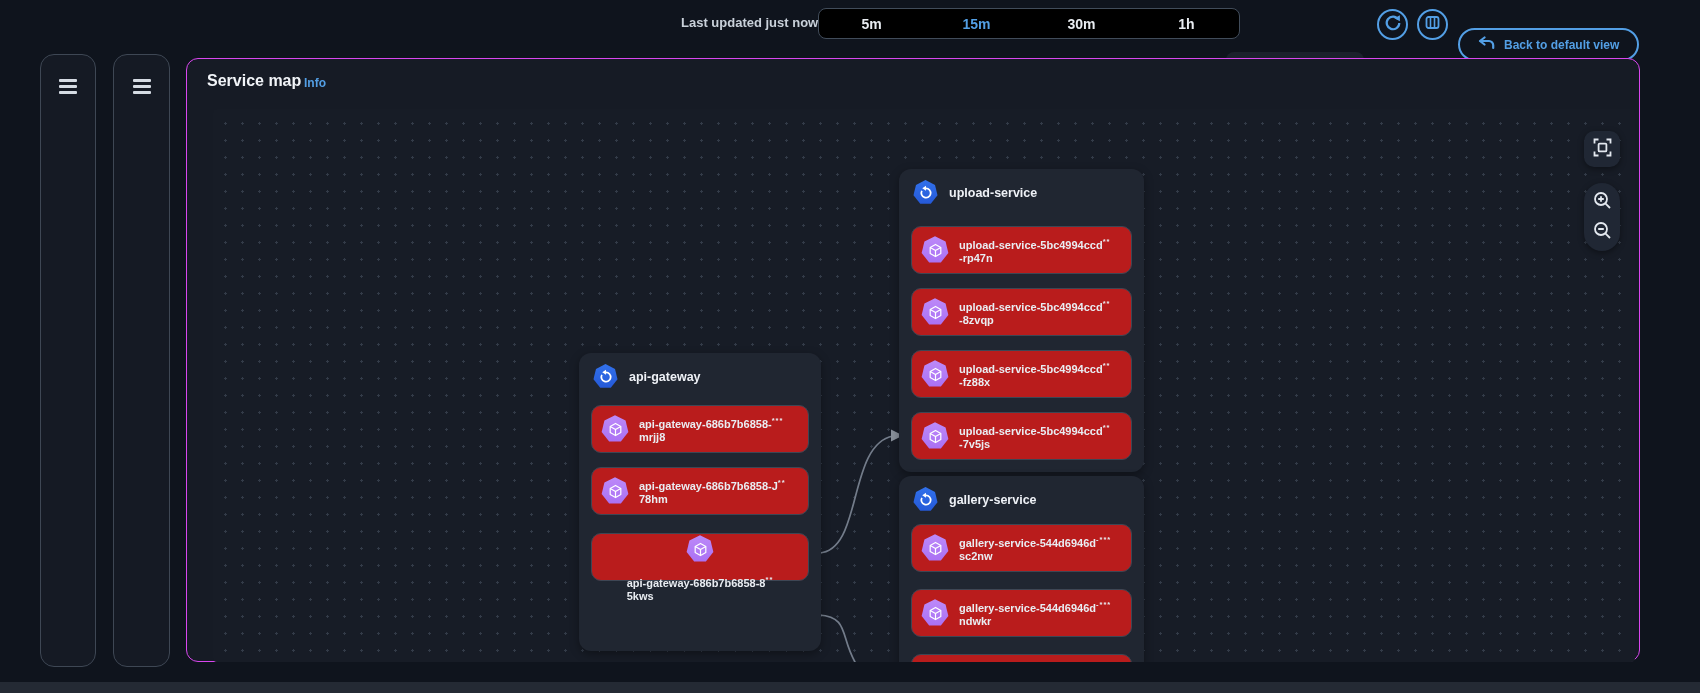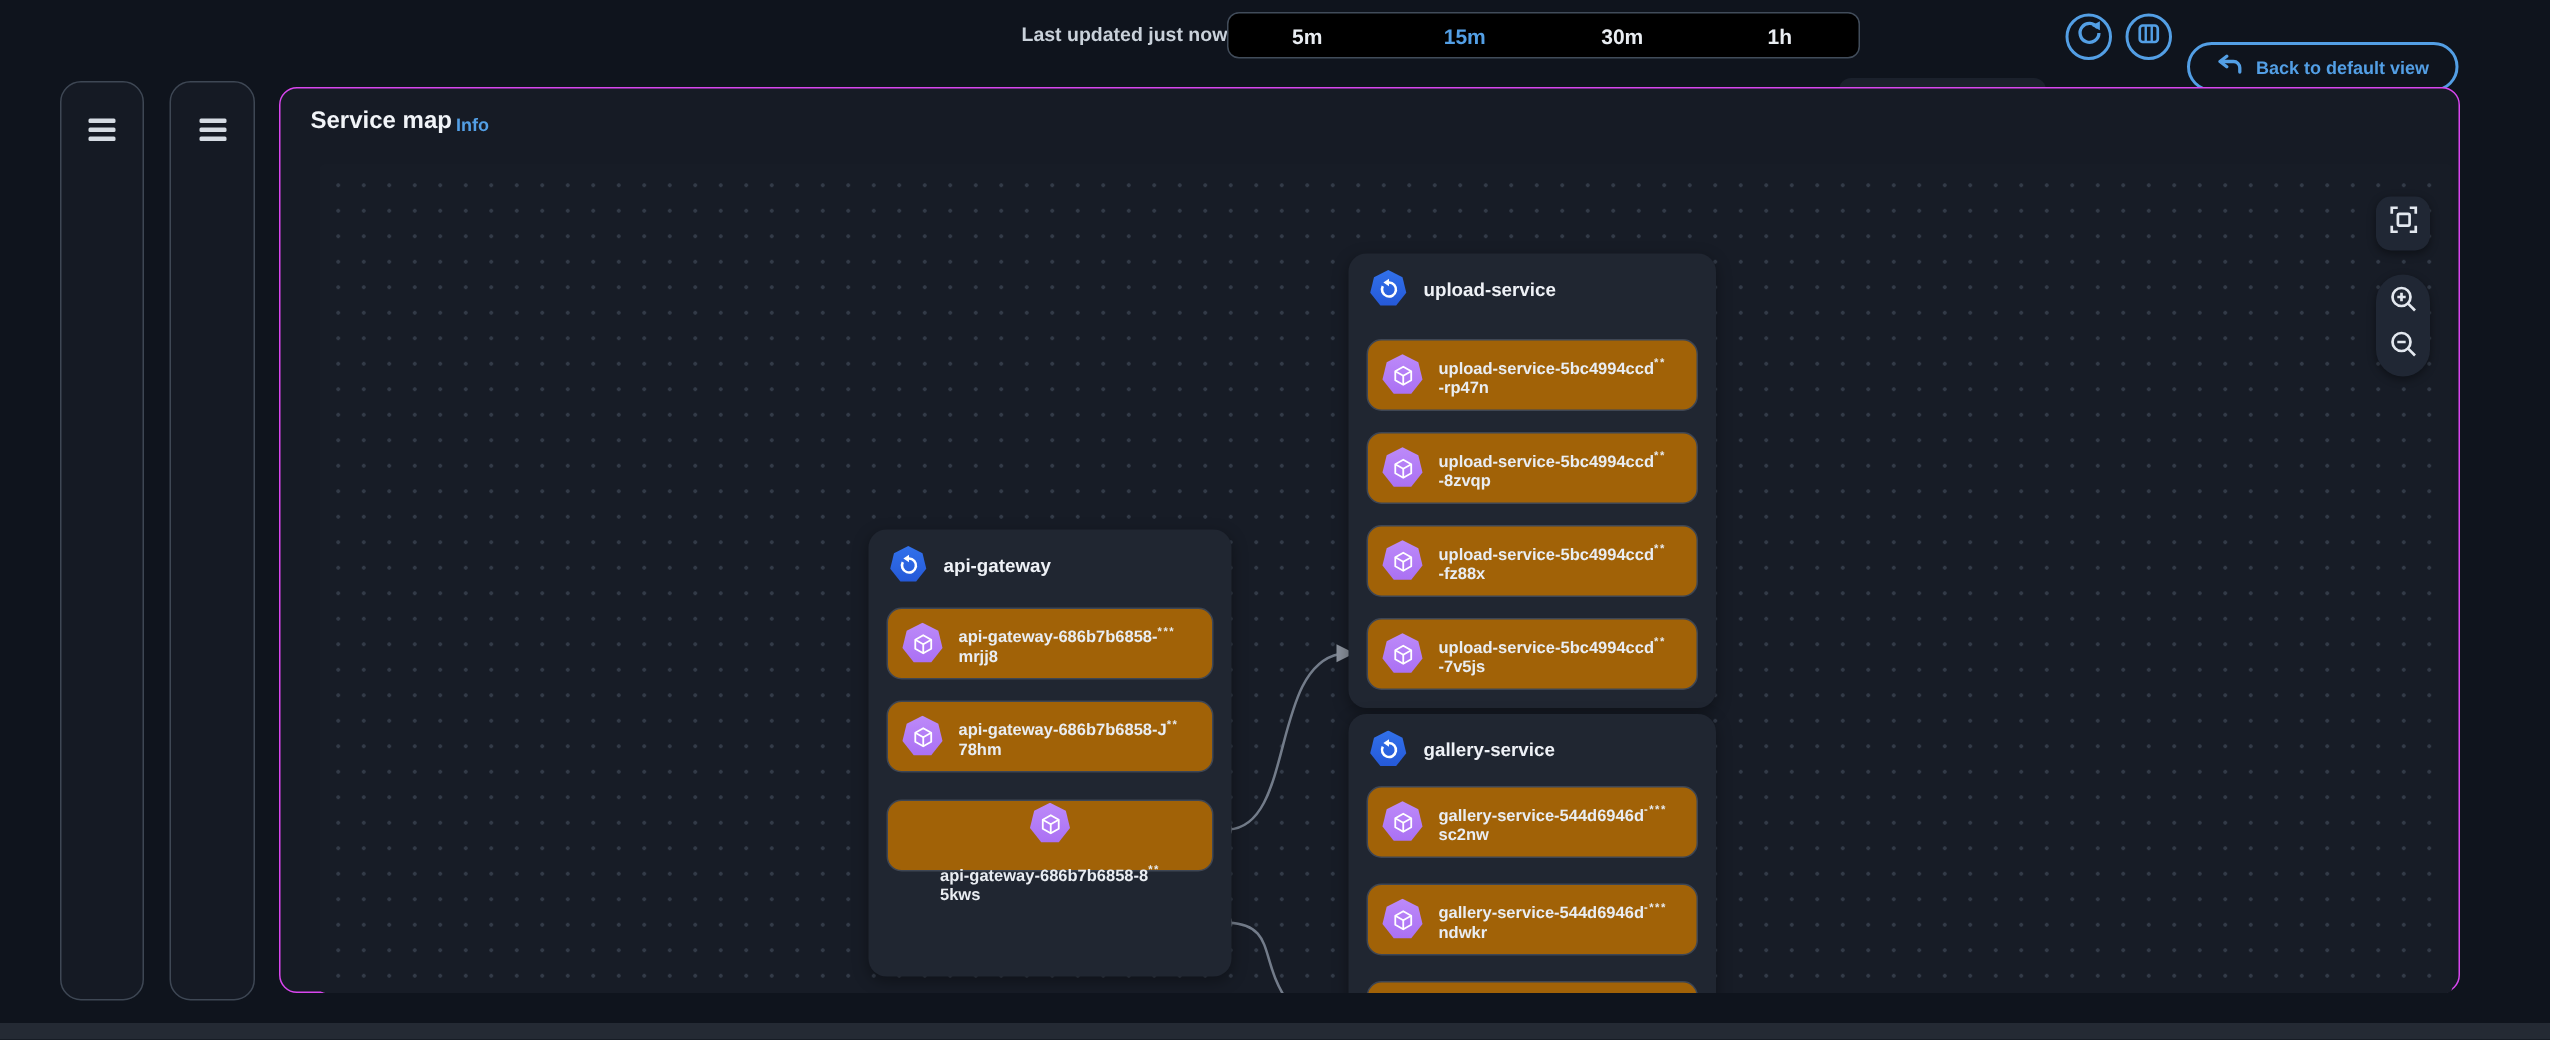--- a/index.html
+++ b/index.html
@@ -68,21 +68,21 @@
     background-size:17px 17px; background-position:4px 6px;
     overflow:hidden; border-radius:4px;
   }
 
   
   .group { position:absolute; background:#202631; border-radius:12px; box-shadow:0 3px 10px rgba(0,0,0,.35); }
   .group-header { position:absolute; left:13px; top:10px; display:flex; align-items:center; gap:10px; cursor:pointer; }
   .group-name { font-size:12.5px; font-weight:700; color:#eef1f6; }
   .pod-card {
     position:absolute; left:12px; height:48px;
-    background:#a16207; border:1px solid #3e4654; border-radius:10px;
+    background:#b91c1c; border:1px solid #3e4654; border-radius:10px;
     display:flex; align-items:center; gap:9px; padding:0 8px; cursor:pointer;
   }
   .pod-text { font-size:11px; font-weight:700; color:#e9edf2; line-height:13px; }
   .pod-text .marks { font-size:7.5px; vertical-align:5px; letter-spacing:1px; }
 
   .hepta { flex:none; display:flex; align-items:center; justify-content:center;
     clip-path:polygon(50% 4%,85.2% 21.9%,94.5% 60%,69.5% 91.5%,30.5% 91.5%,5.5% 60%,14.8% 21.9%); }
   .hepta.dep { width:27px; height:27px; background:linear-gradient(180deg,#3272ec,#2457d6); }
   .hepta.pod { width:30px; height:30px; background:linear-gradient(180deg,#bd8bf9,#a96ef3); }
 

